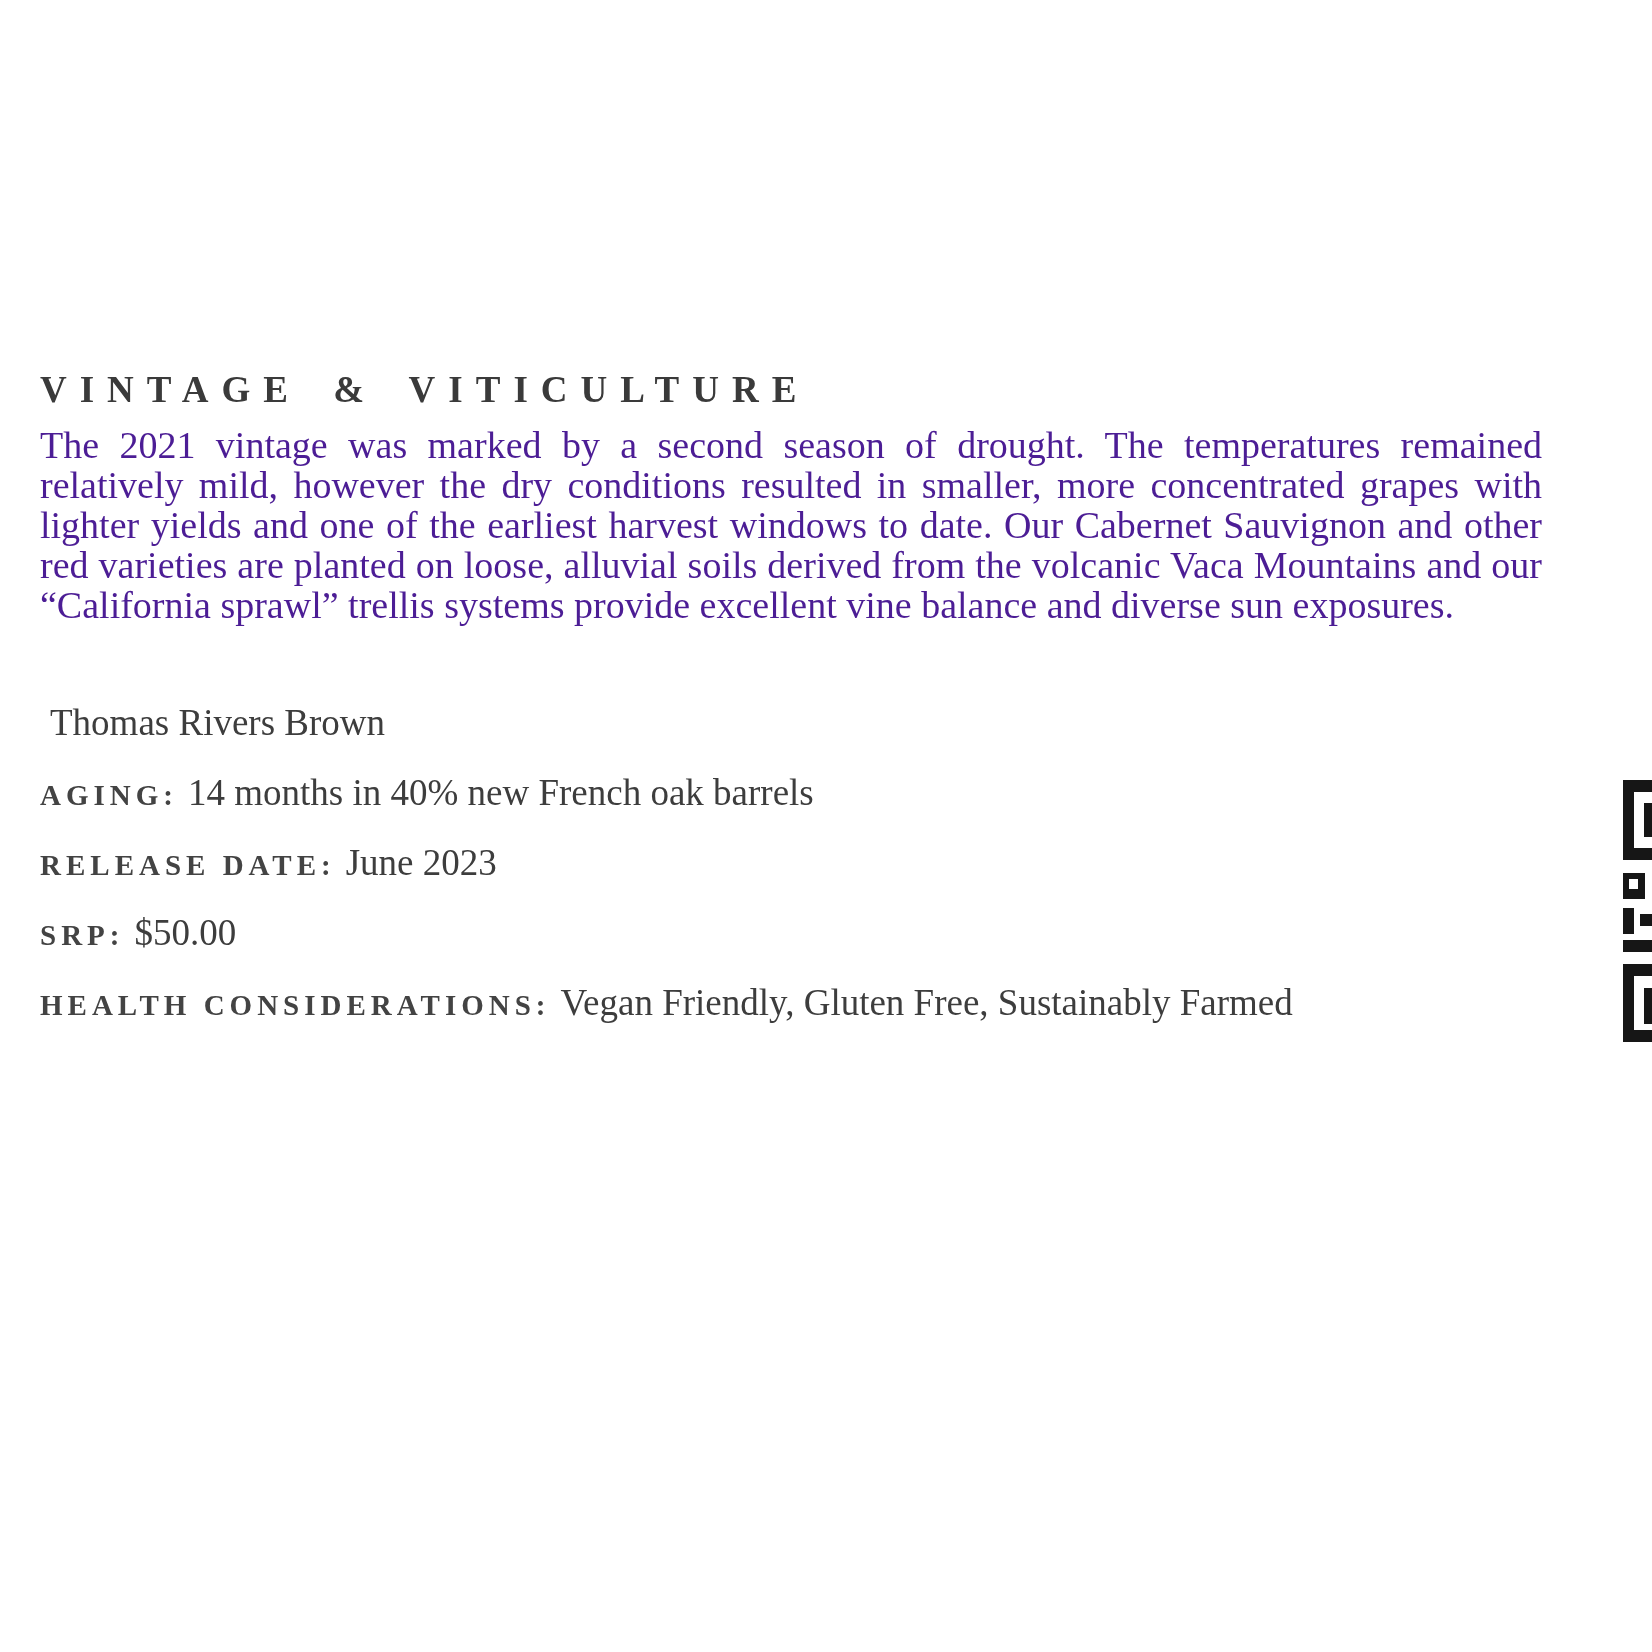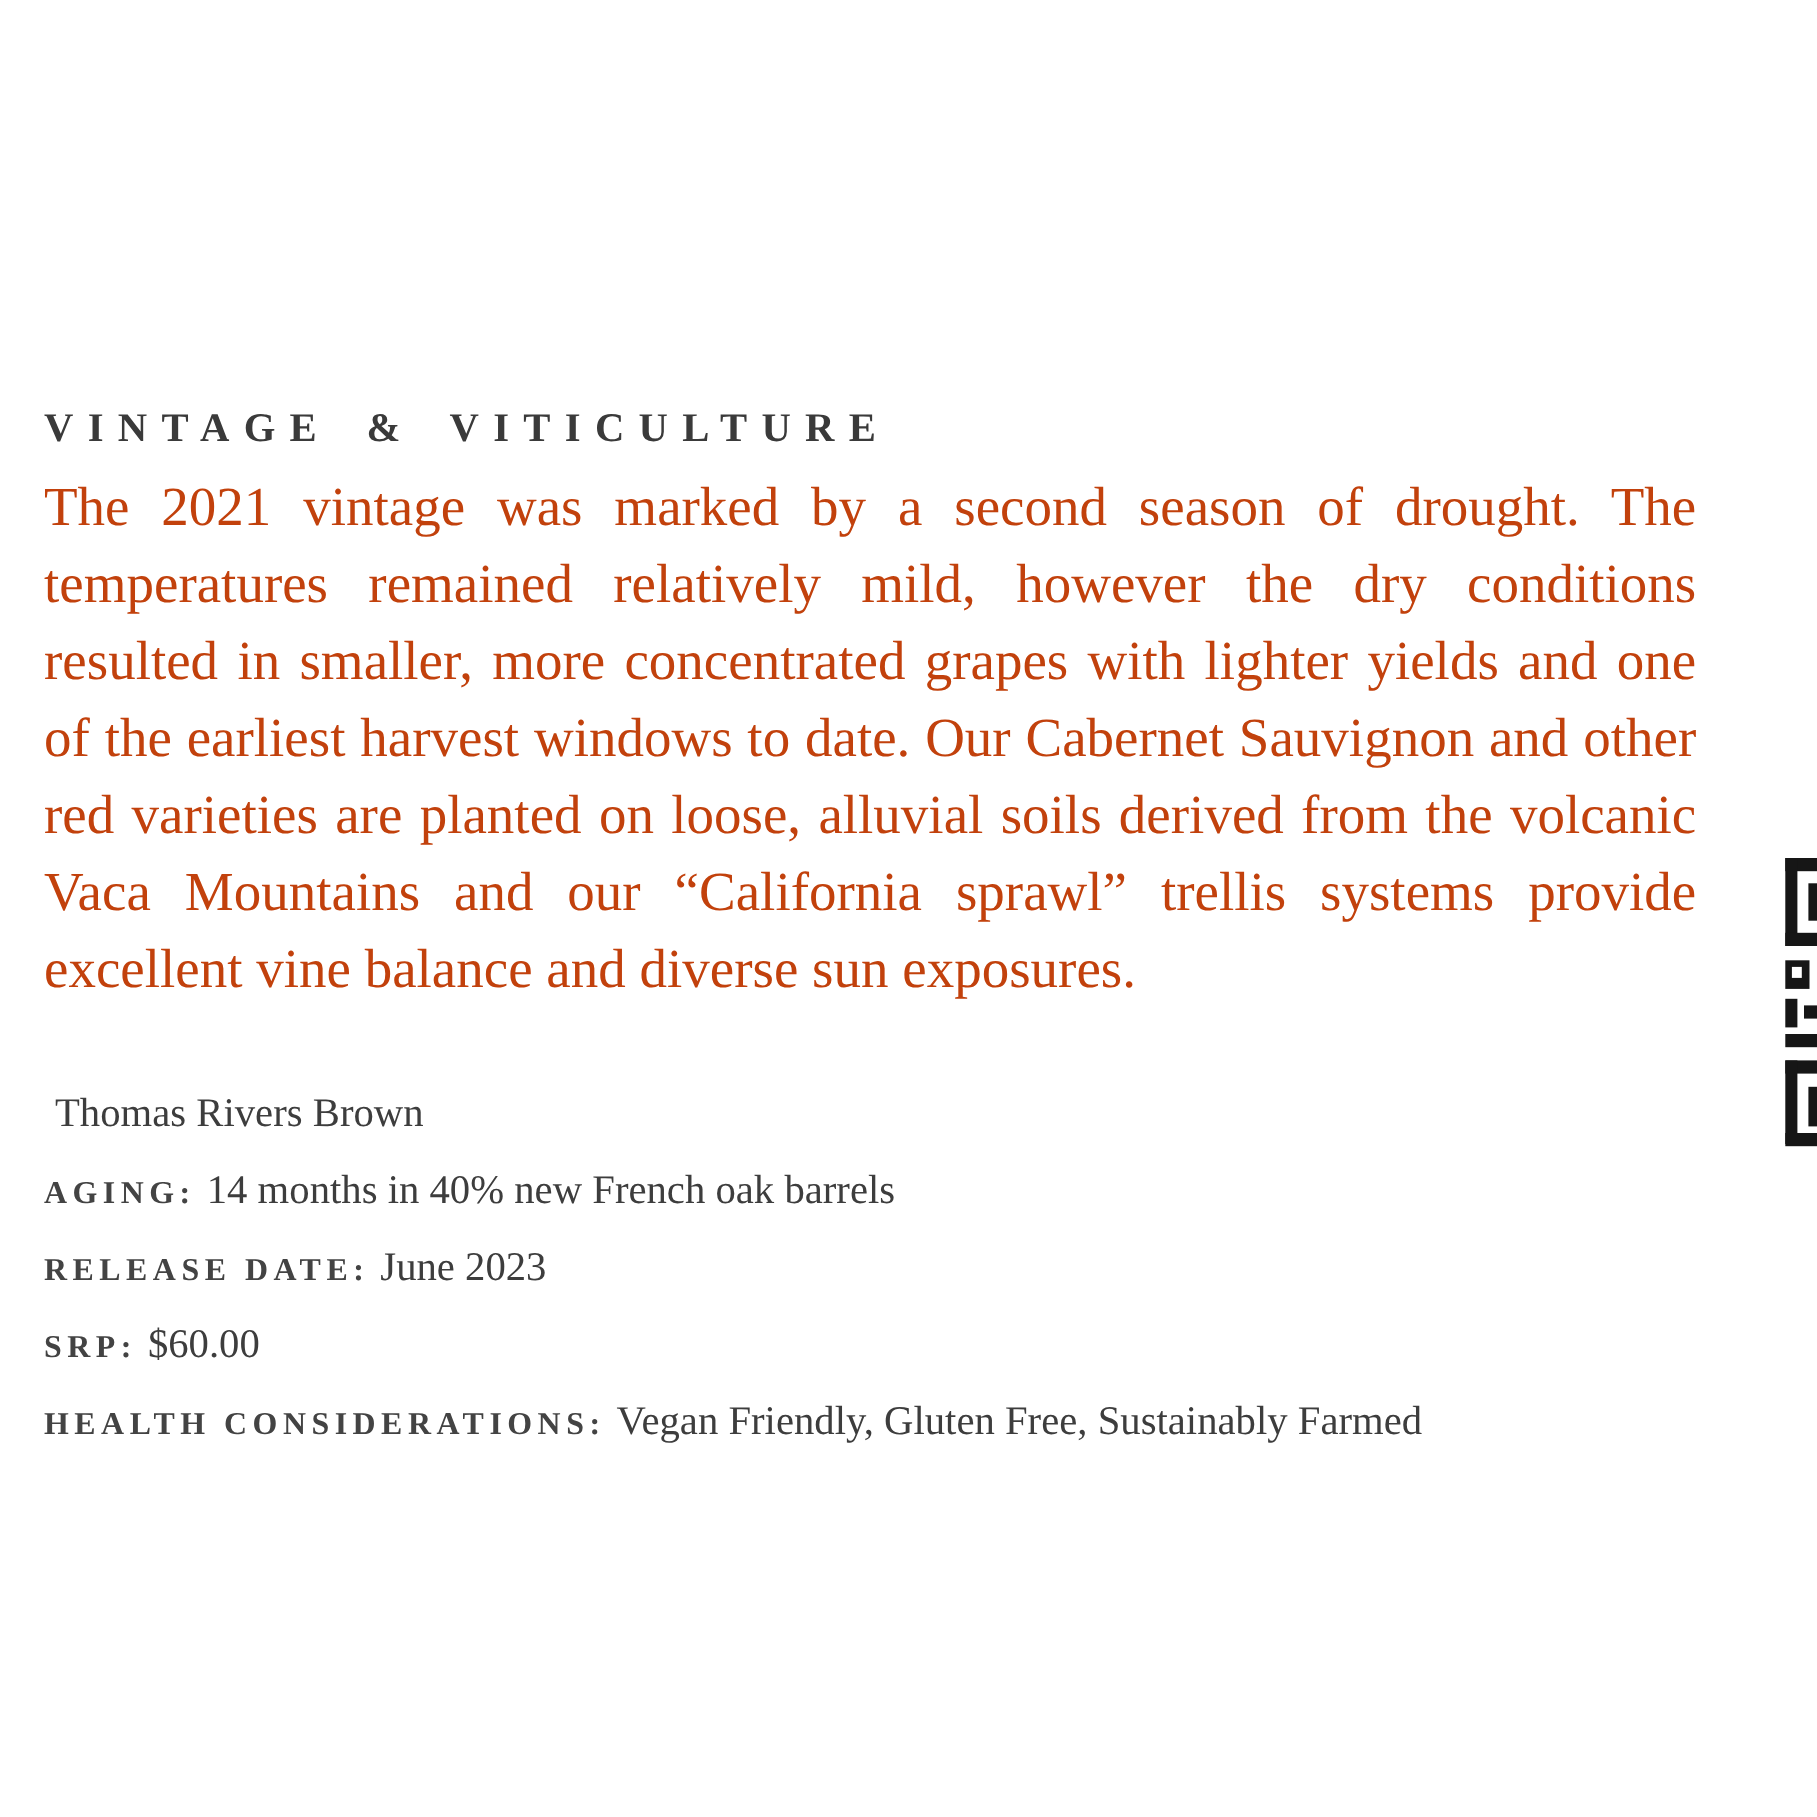--- a/index.html
+++ b/index.html
@@ -26,24 +26,24 @@
     margin: 0 0 14px 0;
     font-size: 37px;
     font-weight: bold;
     letter-spacing: 13px;
     word-spacing: 10px;
     color: #3a3a3a;
     white-space: nowrap;
   }
   .body-text {
     margin: 0;
-    font-size: 50px;
-    line-height: 70px;
+    font-size: 38px;
+    line-height: 40px;
     text-align: justify;
-    color: #c2410c;
+    color: #4c1d95;
   }
   .details {
     margin: 76px 0 0 0;
     padding: 0;
   }
   .detail-row {
     display: flex;
     align-items: baseline;
     height: 70px;
     white-space: nowrap;
@@ -86,21 +86,21 @@
       <div class="detail-row">
         <span class="detail-label">AGING:</span>
         <span class="detail-value">14 months in 40% new French oak barrels</span>
       </div>
       <div class="detail-row">
         <span class="detail-label">RELEASE DATE:</span>
         <span class="detail-value">June 2023</span>
       </div>
       <div class="detail-row">
         <span class="detail-label">SRP:</span>
-        <span class="detail-value">$60.00</span>
+        <span class="detail-value">$50.00</span>
       </div>
       <div class="detail-row">
         <span class="detail-label">HEALTH CONSIDERATIONS:</span>
         <span class="detail-value">Vegan Friendly, Gluten Free, Sustainably Farmed</span>
       </div>
     </div>
   </main>
 
   <div class="qr-fragment">
     <svg width="34" height="266" viewBox="0 0 34 266" xmlns="http://www.w3.org/2000/svg">

